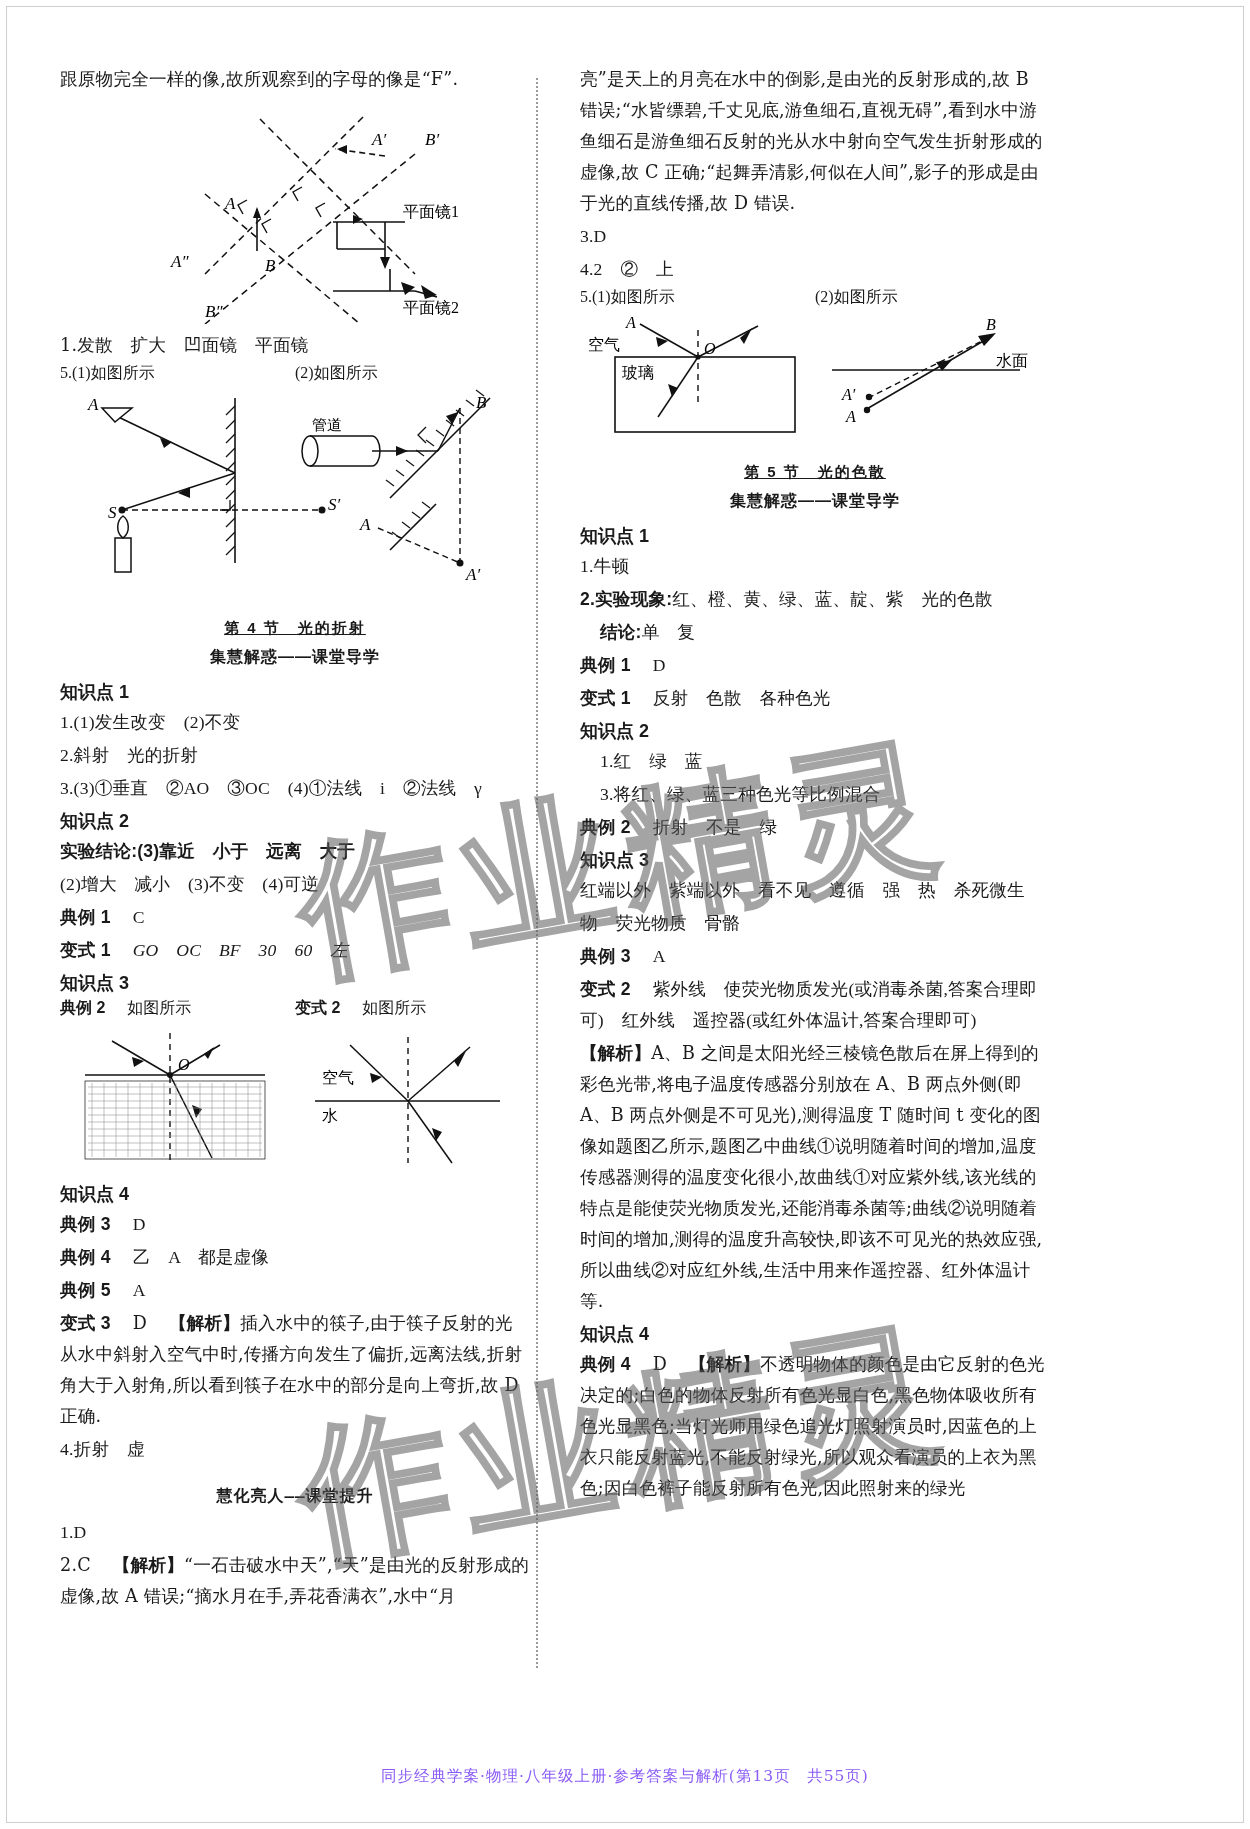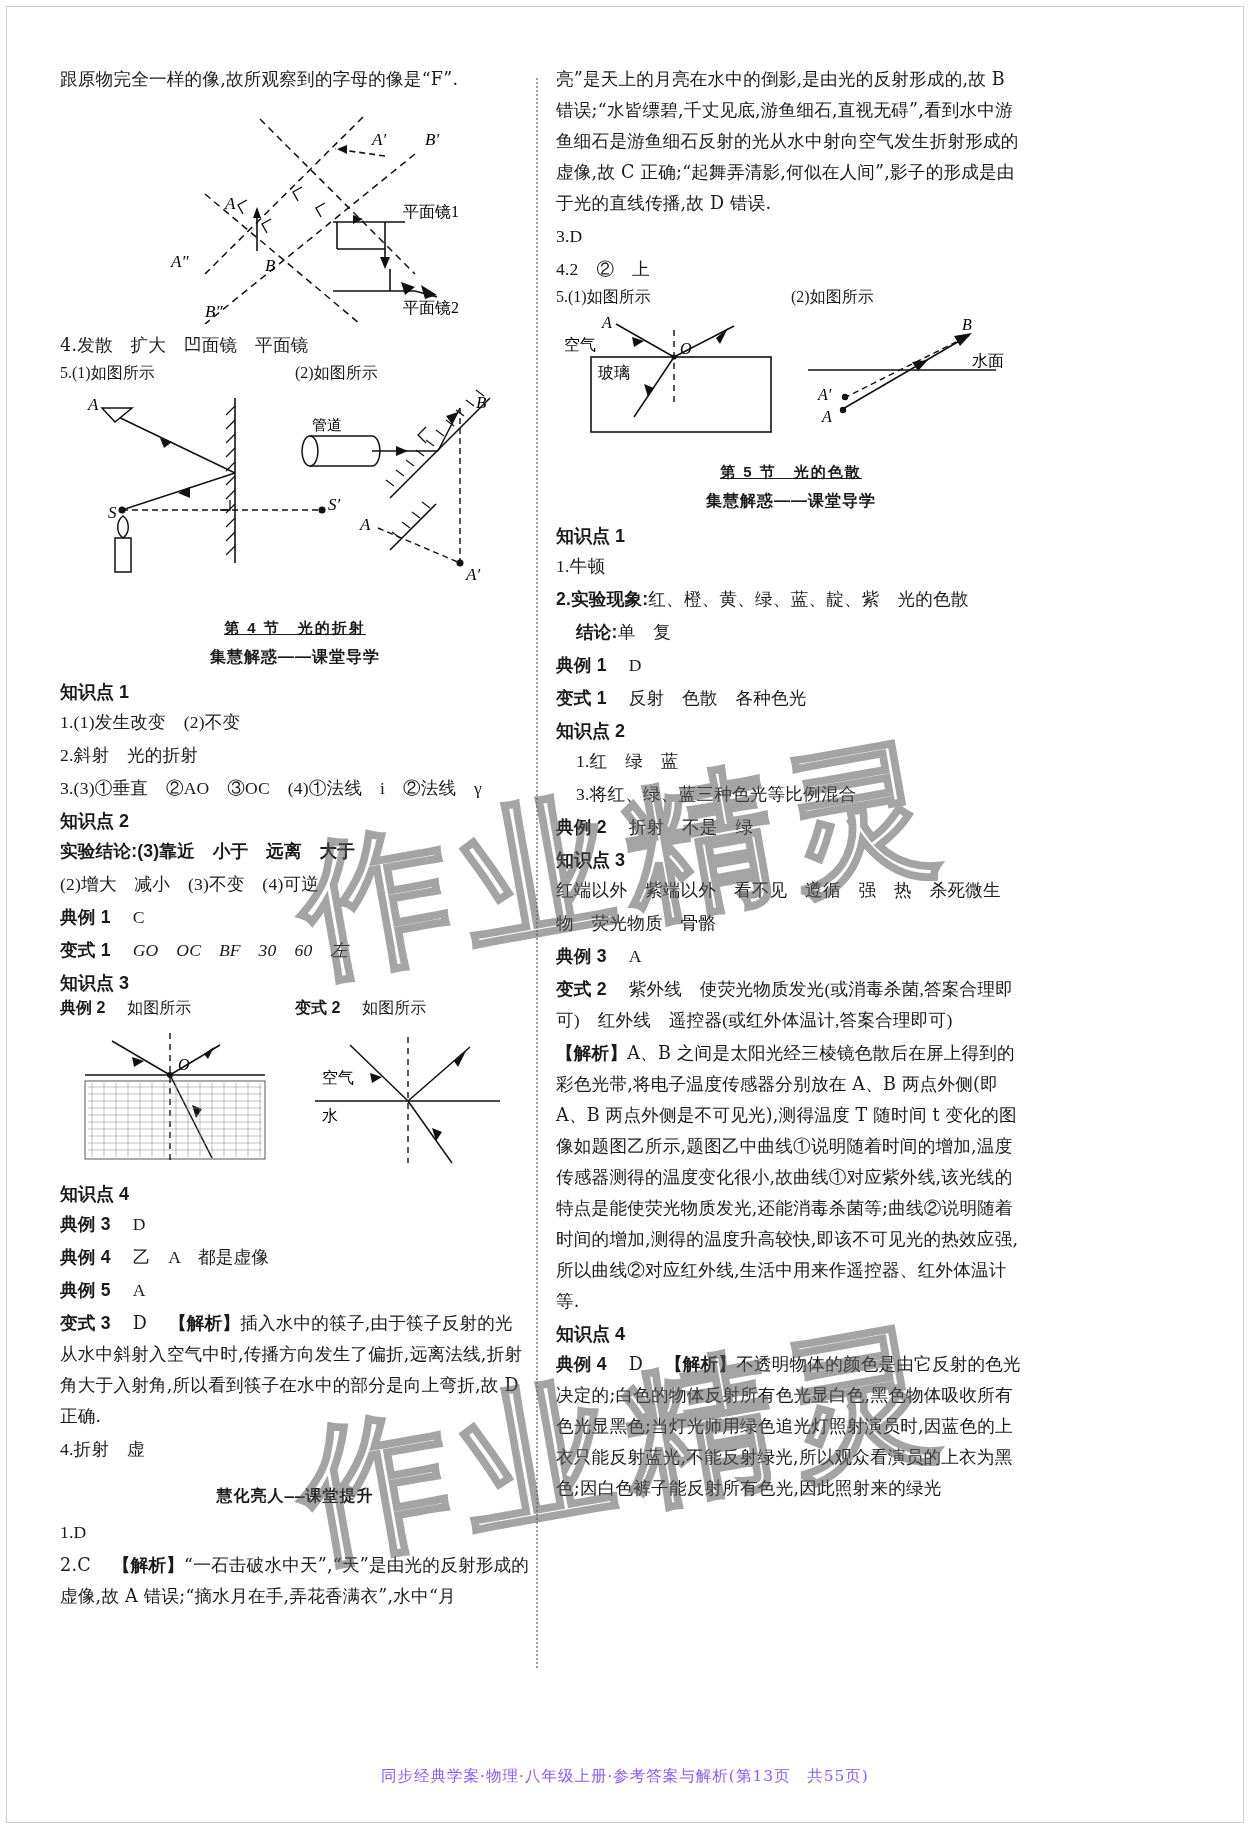--- a/index.html
+++ b/index.html
@@ -13,21 +13,21 @@
   
   .page-frame{
     position:absolute;left:6px;top:6px;right:6px;bottom:6px;
     border:1px solid #cfcfcf;
     pointer-events:none;
   }
 
   
   .col{position:absolute;top:64px;width:470px;}
   .col-left{left:60px;}
-  .col-right{left:556px;}
+  .col-right{left:580px;}
 
   
   .divider{
     position:absolute;left:536px;top:78px;width:0;height:1590px;
     border-left:2px dotted #9a9a9a;
   }
 
   p.t{
     margin:0 0 2px 0;
     font-size:17.6px;
@@ -151,21 +151,21 @@
         <text x="340" y="46" font-size="17" font-style="italic">B′</text>
         <text x="140" y="110" font-size="17" font-style="italic">A</text>
         <text x="180" y="172" font-size="17" font-style="italic">B</text>
         <text x="86" y="168" font-size="17" font-style="italic">A″</text>
         <text x="120" y="218" font-size="17" font-style="italic">B″</text>
         <text x="318" y="118" font-size="16">平面镜1</text>
         <text x="318" y="214" font-size="16">平面镜2</text>
       </svg>
     </div>
 
-    <p class="t kai">4.发散　扩大　凹面镜　平面镜</p>
+    <p class="t kai">1.发散　扩大　凹面镜　平面镜</p>
 
     <div class="row">
       <span class="t kai half">5.(1)如图所示</span>
       <span class="t kai half">(2)如图所示</span>
     </div>
 
     <div class="fig">
       <svg width="470" height="215" viewBox="0 0 470 215">
 
         <g stroke="#111" fill="none" stroke-width="1.6">

